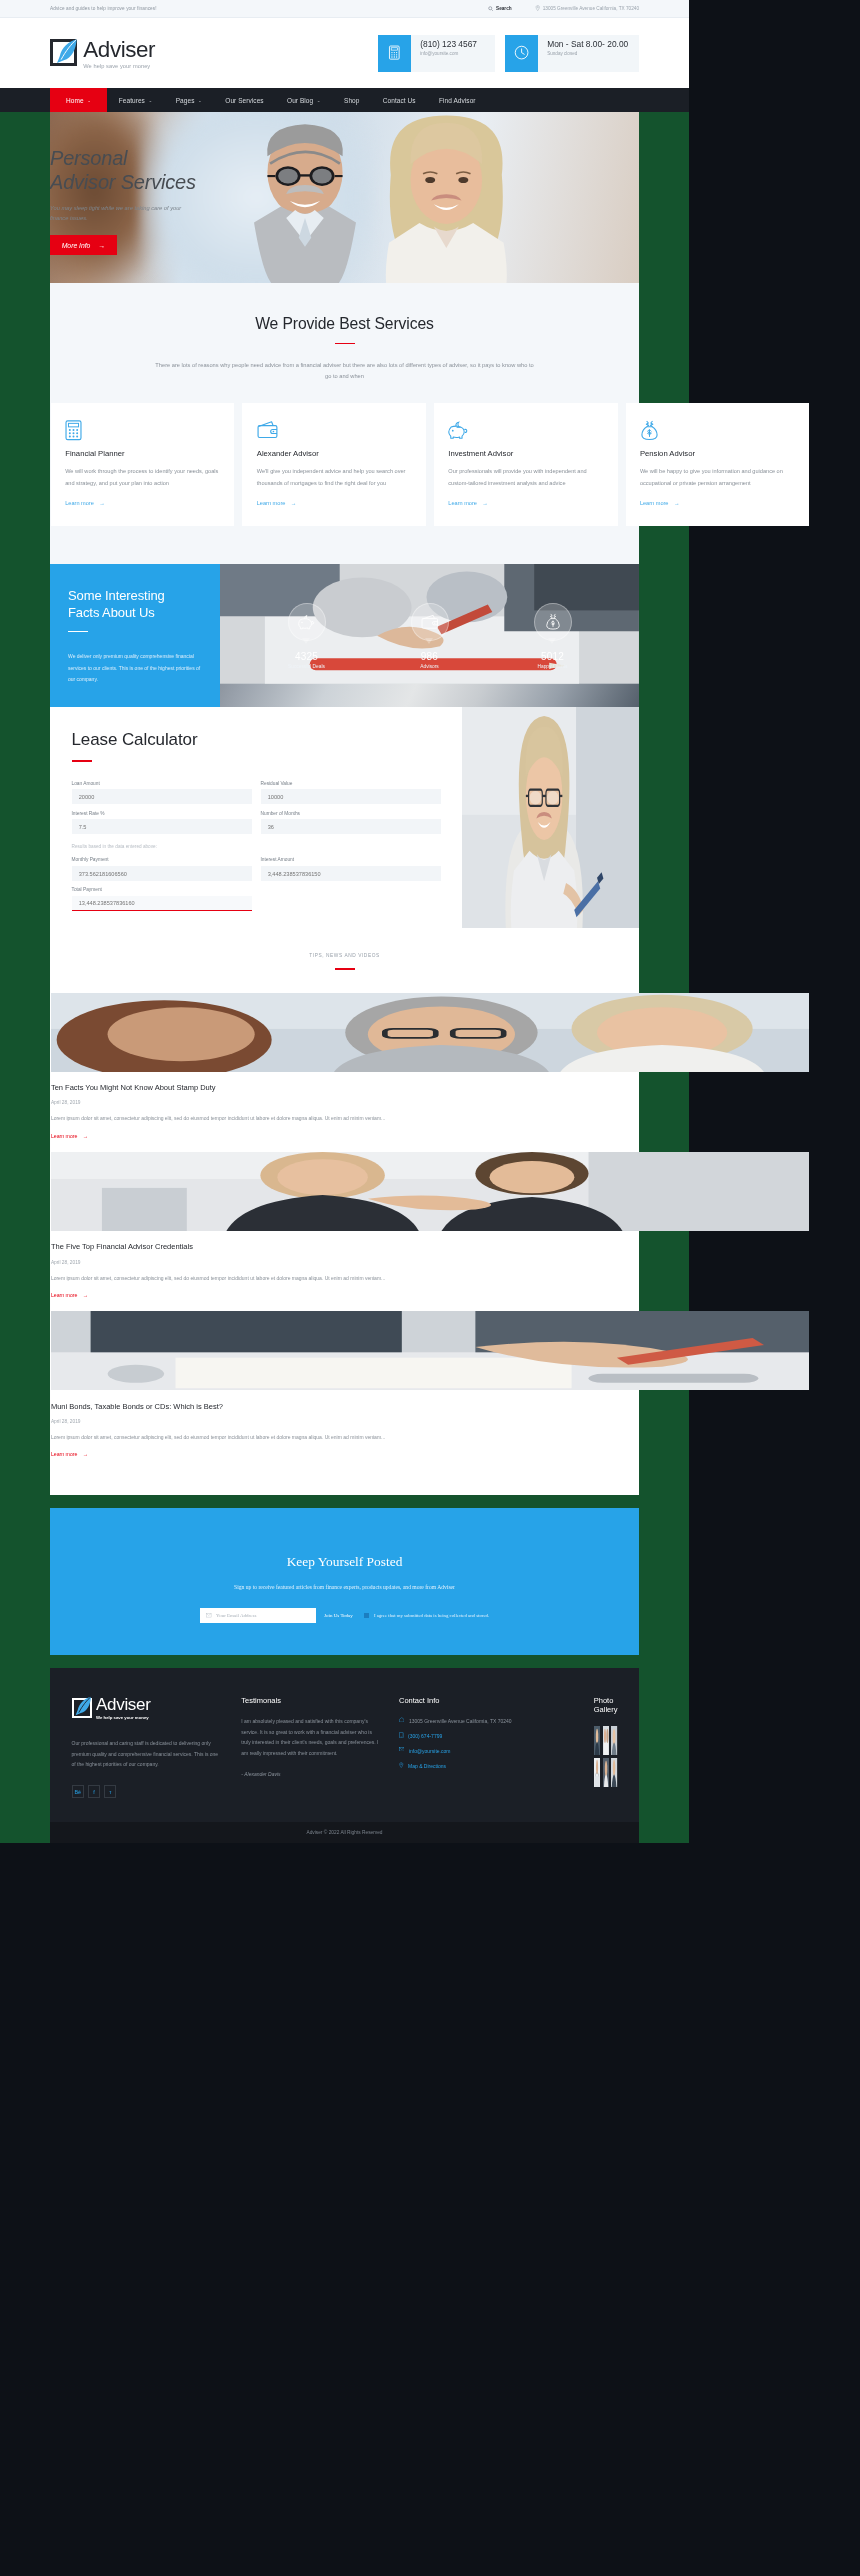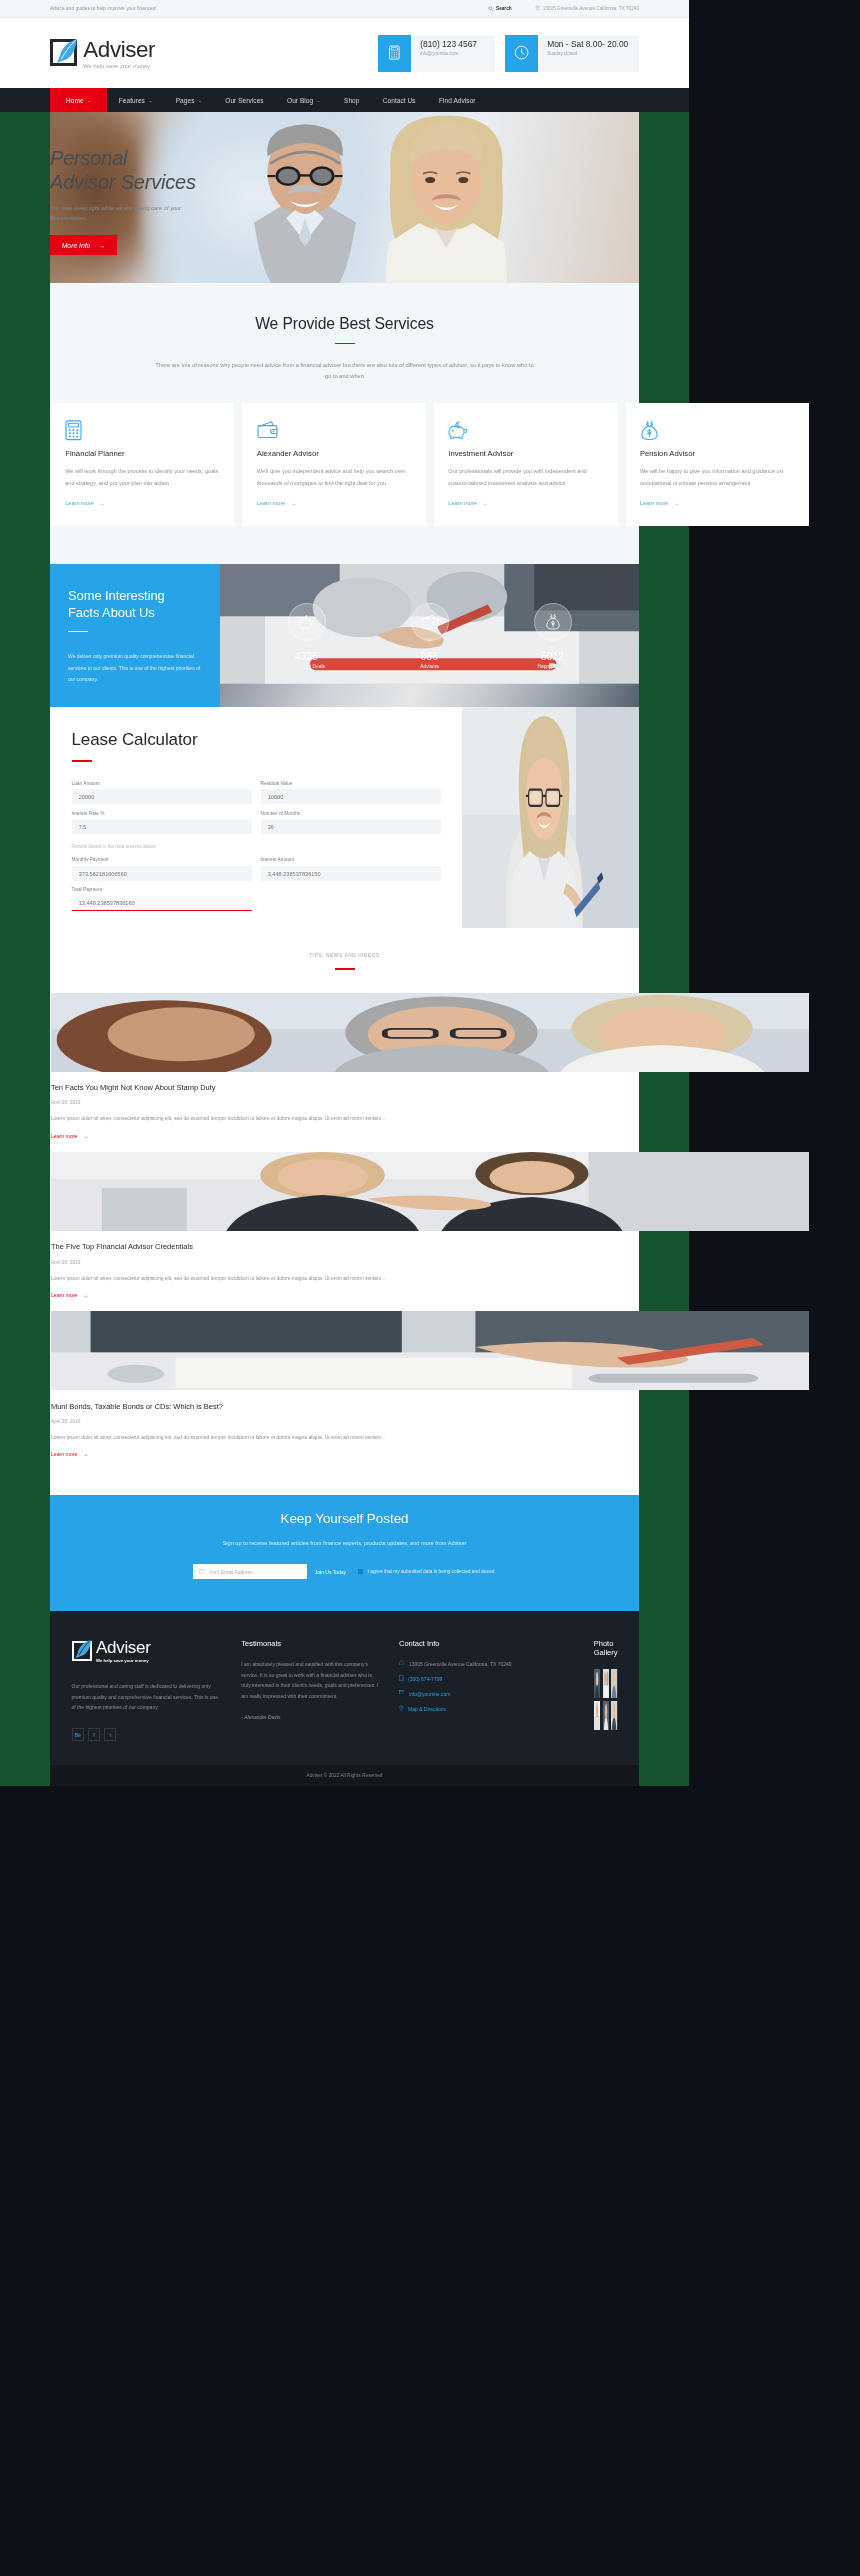--- a/index.html
+++ b/index.html
@@ -165,21 +165,21 @@
   .blog-title { text-align:center; font-size:15.7px; color:#25282e; font-weight:normal; margin-top:6.3px; letter-spacing:-0.1px; }
   .posts { display:flex; gap:10.8px; margin-top:23px; padding:0 0.9px;flex-direction:column; }
   .post { flex:1; }
   .post-img { height:79px; position:relative; overflow:hidden; }
   .post-h { font-size:7.5px; color:#25282e; line-height:1.45; margin-top:11.7px; font-weight:normal; }
   .post-date { font-size:4.8px; color:#a2a9b1; margin-top:6.3px; }
   .post-text { font-size:5px; color:#8a9199; line-height:2.1; margin-top:8px; }
   .post-link { display:inline-flex; align-items:center; gap:5.4px; font-size:5.2px; color:#e60012; margin-top:9px; cursor:pointer; }
 
   
-  .news { background:#27a3e8; margin:0 50px; padding:16px 0 32px; text-align:center; }
+  .news { background:#27a3e8; margin:13px 50px; padding:46px 0 32px; text-align:center;font-family:Liberation Serif, serif; }
   .news-title { color:#fff; font-size:13.4px; font-weight:normal; }
   .news-text { color:#e3f2fd; font-size:5.6px; line-height:1.95; margin-top:11.7px; }
   .news-form { display:inline-flex; margin-top:15.2px; background:#fff; height:15.2px; width:161px; }
   .news-input { flex:1; display:flex; align-items:center; gap:4.5px; padding:0 6.3px; font-size:5px; color:#a8b0b8; }
   .news-btn { background:#27a3e8; color:#fff; font-size:5px; display:flex; align-items:center; padding:0 8px; cursor:pointer; }
   .news-check { margin-top:11.7px; font-size:4.8px; color:#e3f2fd; display:inline-flex; align-items:center; gap:4.5px; }
   .cbox { width:5px; height:5px; background:#1b7ec0; display:inline-block; }
 
   
   .footer { background:#1b1f26; margin:0 50px; padding:28px 21.5px 24px; display:flex; gap:20px; }

